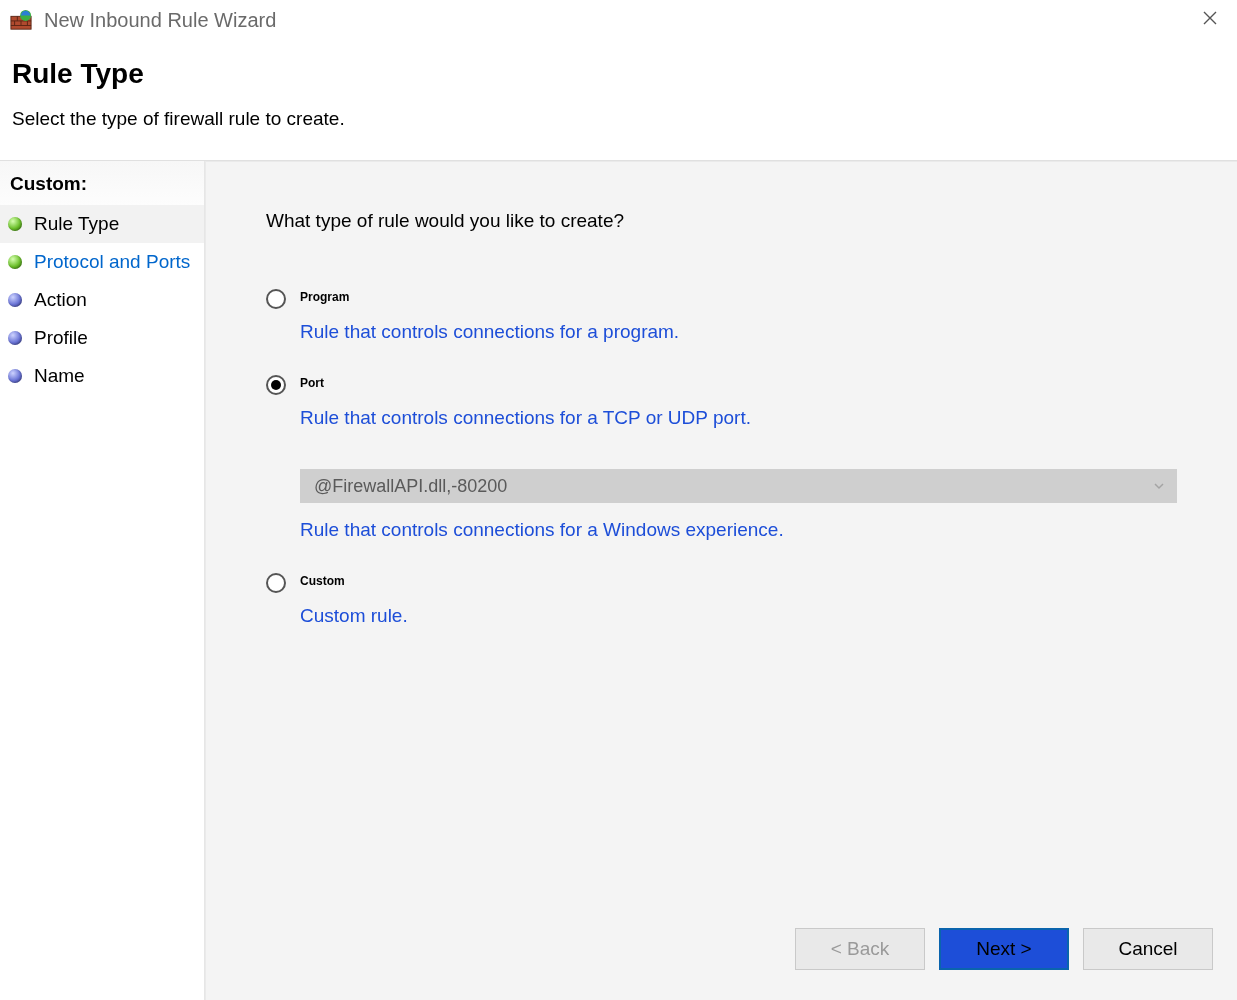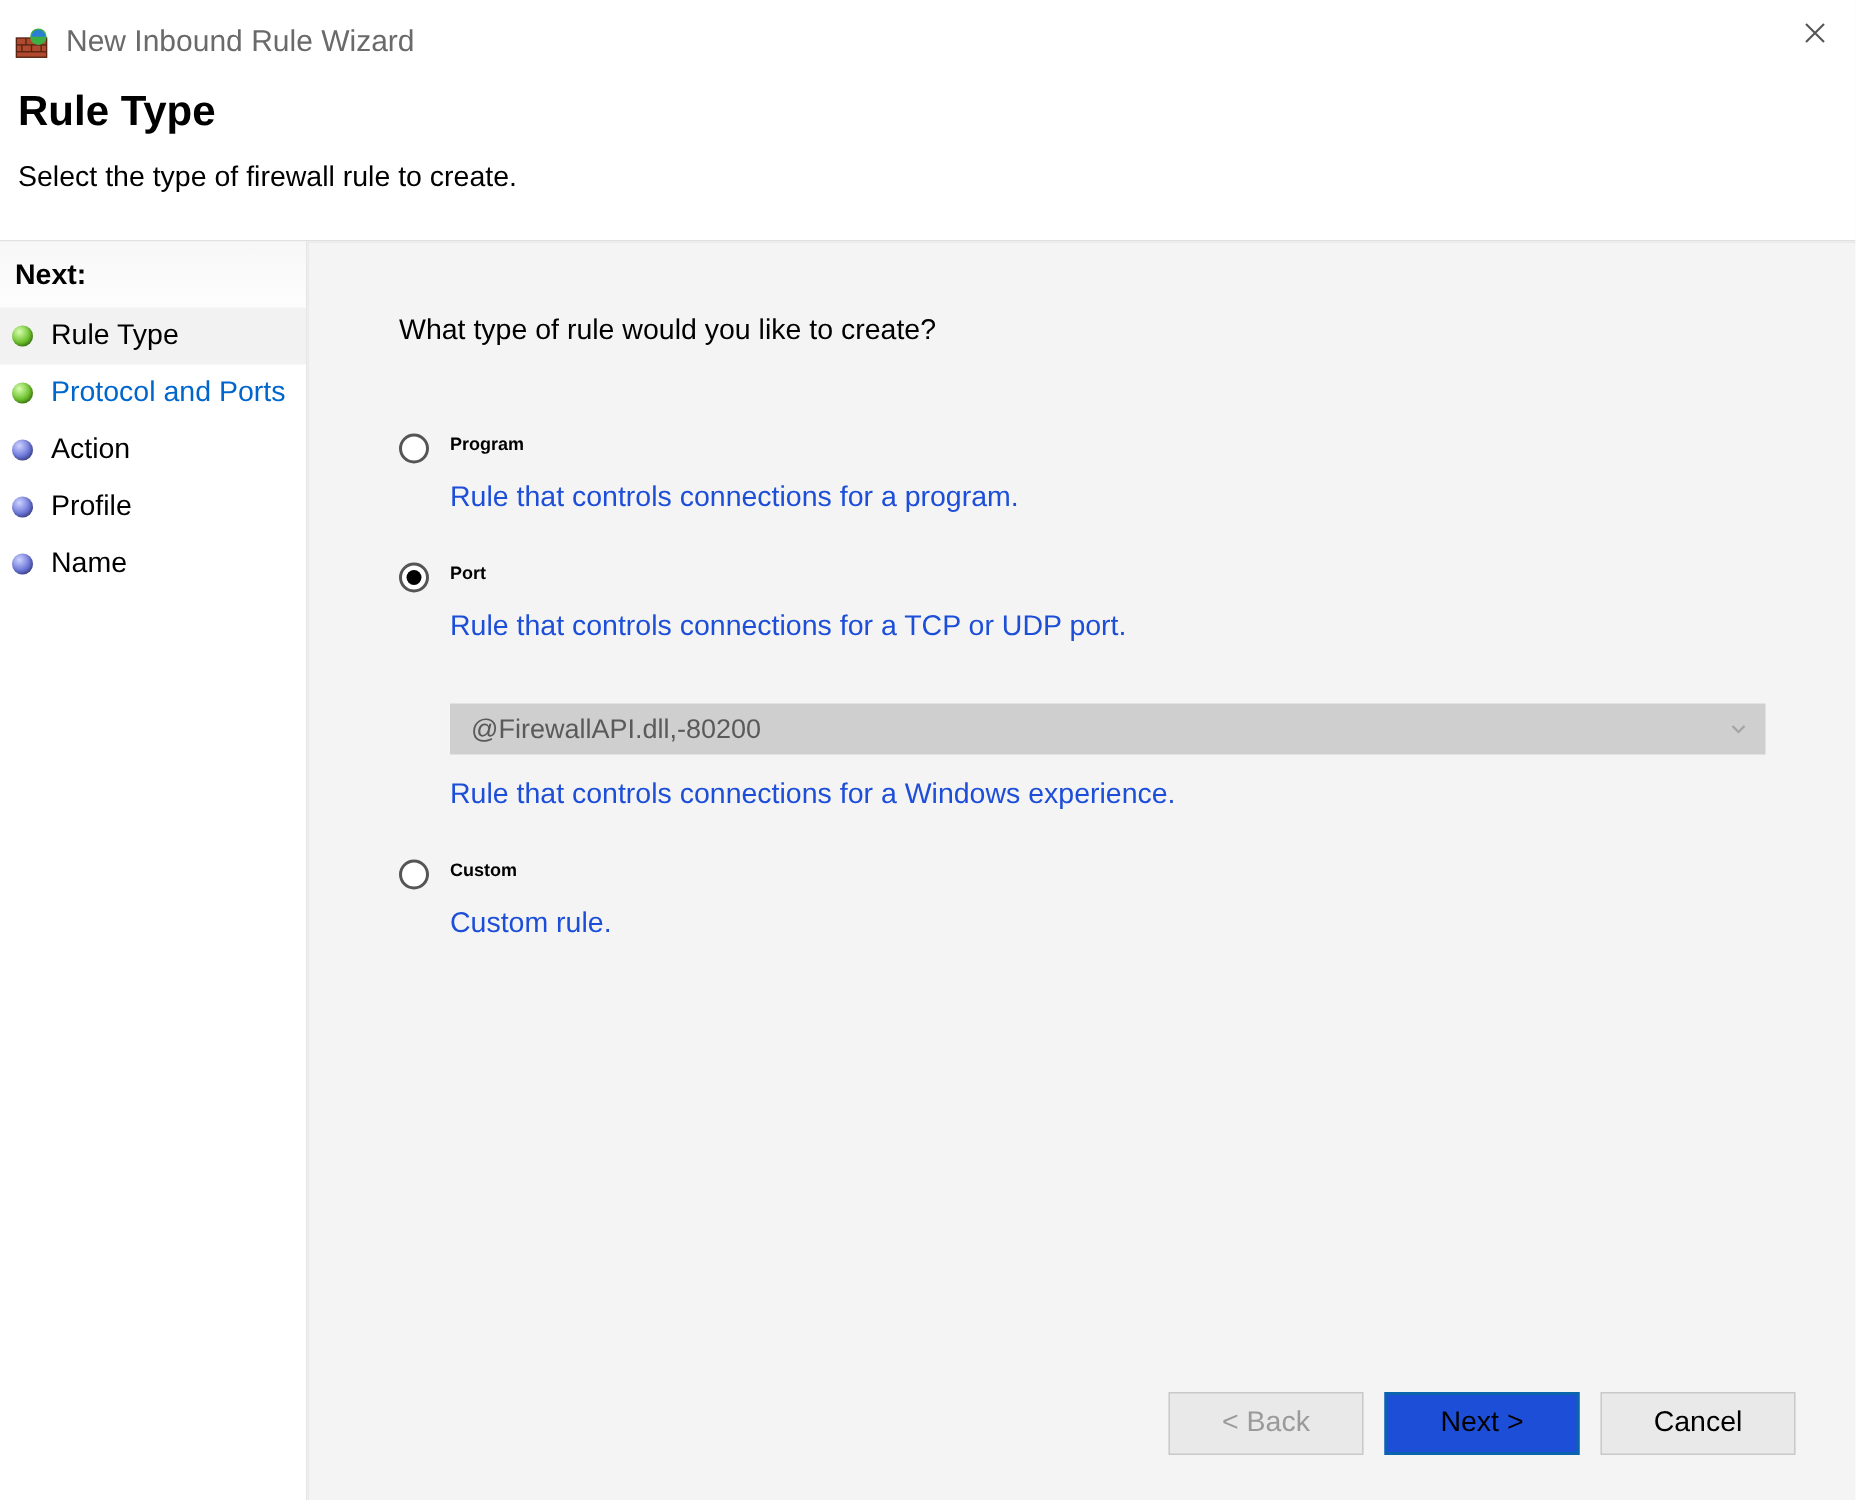--- a/index.html
+++ b/index.html
@@ -7,21 +7,21 @@
     margin: 0; padding: 0;
     width: 1237px; height: 1000px;
     font-family: "Segoe UI", Tahoma, sans-serif;
     background: #ffffff;
     color: #000;
     overflow: hidden;
   }
   .window { width: 1237px; height: 1000px; display: flex; flex-direction: column; }
   .titlebar {
     height: 40px;
-    display: flex; align-items: flex-end;
+    display: flex; align-items: center;
     padding: 0 4px 0 10px;
     color: #555;
   }
   .titlebar .app-icon {
     width: 22px; height: 22px; margin-right: 12px;
     display: inline-flex; align-items: center; justify-content: center;
   }
   .titlebar .title {
     font-size: 20px; color: #6a6a6a; flex: 1;
   }
@@ -115,21 +115,21 @@
   .predef-select {
     margin: 10px 0 10px 34px;
     height: 34px; width: 877px;
     background: #cfcfcf;
     display: flex; align-items: center; justify-content: space-between;
     padding: 0 12px 0 14px;
     color: #5a5a5a; font-size: 18px;
   }
   .predef-select .chev svg { width: 12px; height: 12px; opacity: 0.4; }
   .button-row {
-    position: absolute; bottom: 30px; right: 40px;
+    position: absolute; bottom: 30px; right: 24px;
     display: flex; gap: 14px; justify-content: center;
   }
   .btn {
     width: 130px; height: 42px;
     display: flex; align-items: center; justify-content: center;
     font-size: 19px;
     background: #e9e9e9;
     border: 1px solid #c9c9c9;
   }
   .btn.disabled { color: #9a9a9a; }
@@ -170,21 +170,21 @@
   </div>
 
   <div class="header-area">
     <h1 class="page-title">Rule Type</h1>
     <p class="page-subtitle">Select the type of firewall rule to create.</p>
   </div>
 
   <div class="body-row">
 
     <div class="steps-pane">
-      <div class="steps-heading">Next:</div>
+      <div class="steps-heading">Custom:</div>
 
       <div class="step-item active">
         <span class="bullet green"></span>
         <span>Rule Type</span>
       </div>
       <div class="step-item link">
         <span class="bullet green"></span>
         <span>Protocol and Ports</span>
       </div>
       <div class="step-item">

